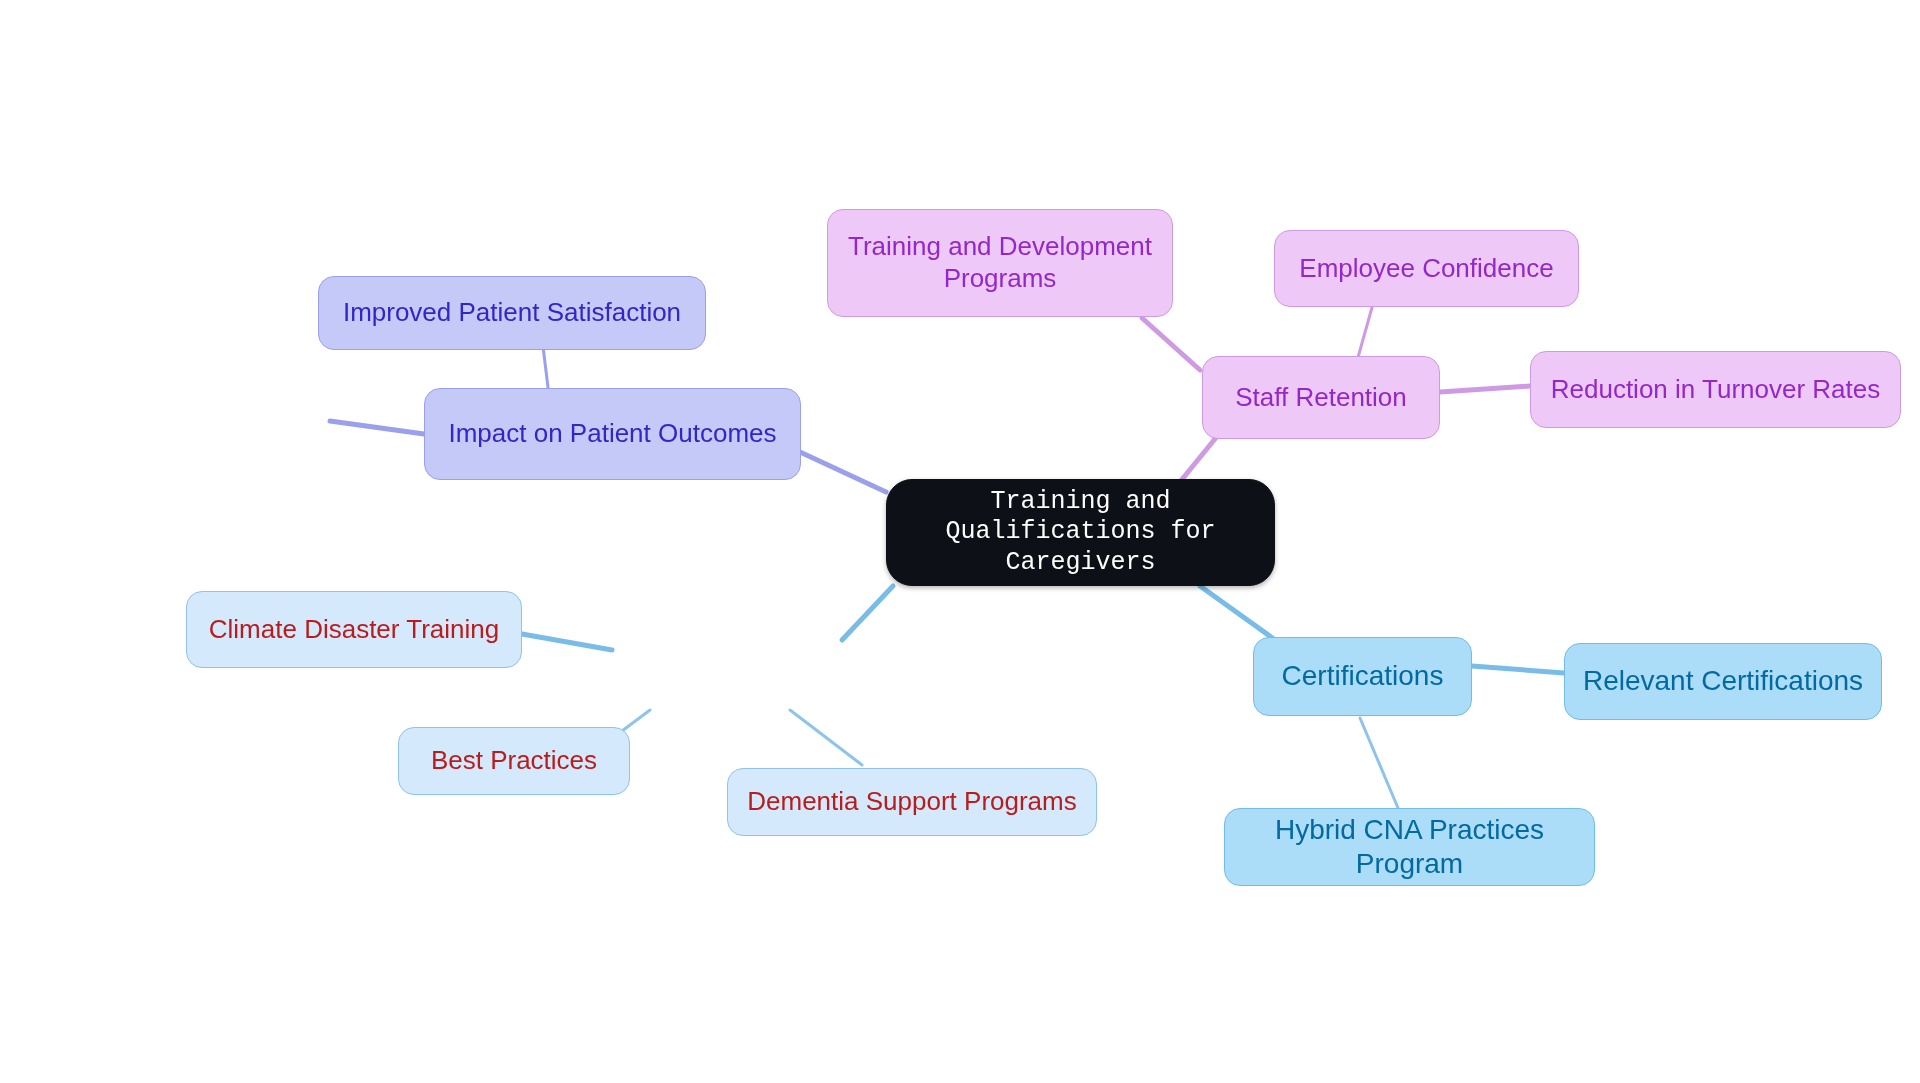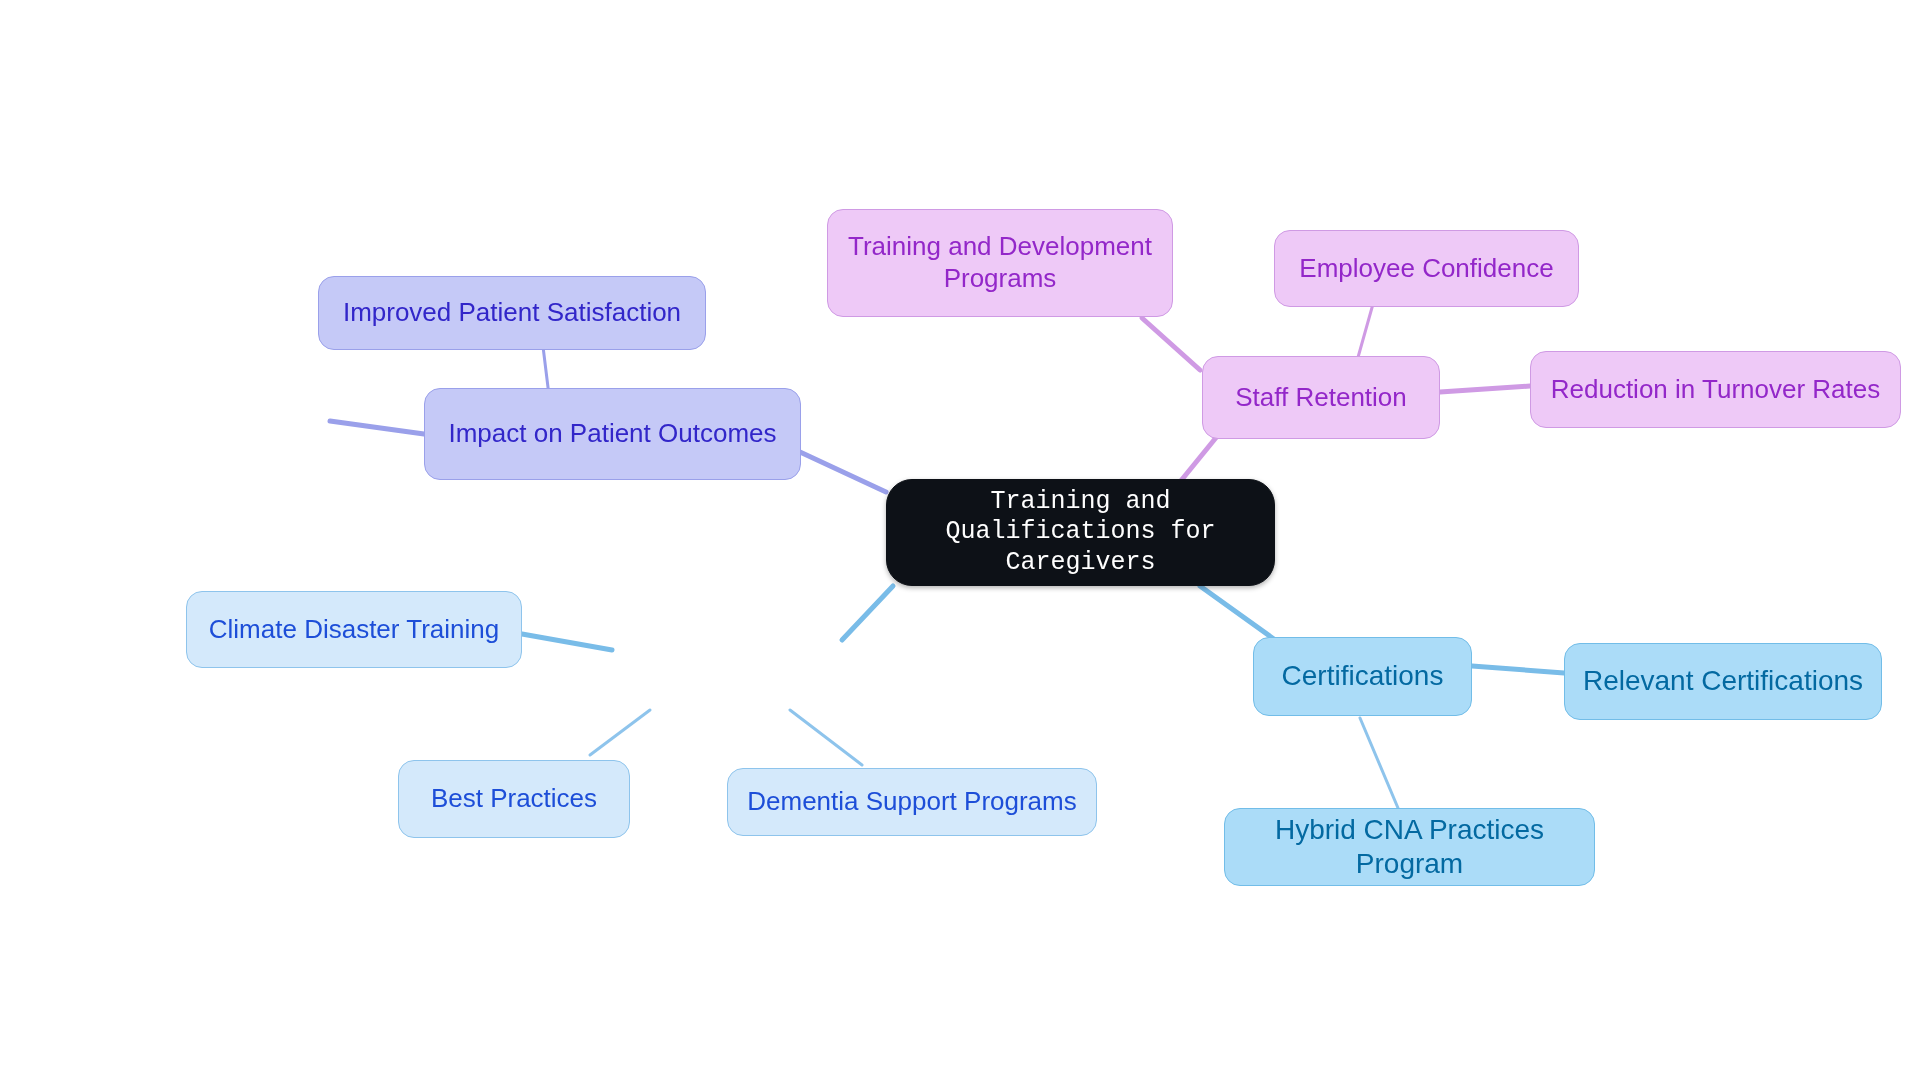--- a/index.html
+++ b/index.html
@@ -55,21 +55,21 @@
   }
   .node.lilac {
     background: #eec9f7;
     border-color: #cf9ae4;
     color: #9327c9;
     font-size: 26px;
   }
   .node.skyblue {
     background: #d4e9fb;
     border-color: #8ec4ec;
-    color: #1d4ed8;
+    color: #b91c1c;
     font-size: 26px;
   }
   .node.skyblue-deep {
     background: #abdcf8;
     border-color: #72bde8;
     color: #0369a1;
     font-size: 28px;
   }
 </style>
 </head>
@@ -112,21 +112,21 @@
   <div class="node lilac" style="left:827px; top:209px; width:346px; height:108px;">Training and Development
 Programs</div>
 
   <div class="node lilac" style="left:1274px; top:195px; width:305px; height:77px;margin-top:35px;">Employee Confidence</div>
 
   <div class="node lilac" style="left:1530px; top:351px; width:371px; height:77px;">Reduction in Turnover Rates</div>
 
 
   <div class="node skyblue" style="left:186px; top:591px; width:336px; height:77px;">Climate Disaster Training</div>
 
-  <div class="node skyblue" style="left:398px; top:760px; width:232px; height:78px;">Best Practices</div>
+  <div class="node skyblue" style="left:398px; top:727px; width:232px; height:68px;">Best Practices</div>
 
   <div class="node skyblue" style="left:727px; top:768px; width:370px; height:68px;">Dementia Support Programs</div>
 
   <div class="node skyblue-deep" style="left:1253px; top:637px; width:219px; height:79px;">Certifications</div>
 
   <div class="node skyblue-deep" style="left:1564px; top:643px; width:318px; height:77px;text-align:right;">Relevant Certifications</div>
 
   <div class="node skyblue-deep" style="left:1224px; top:808px; width:371px; height:78px;">Hybrid CNA Practices Program</div>
 
 </div>

